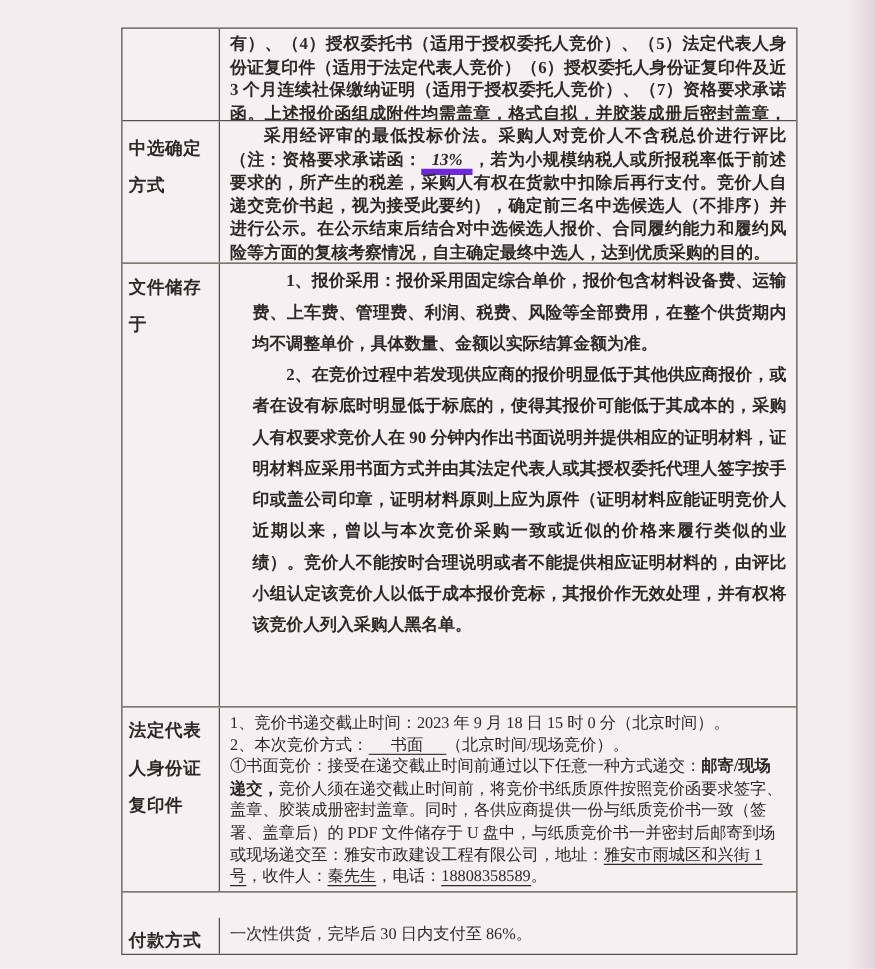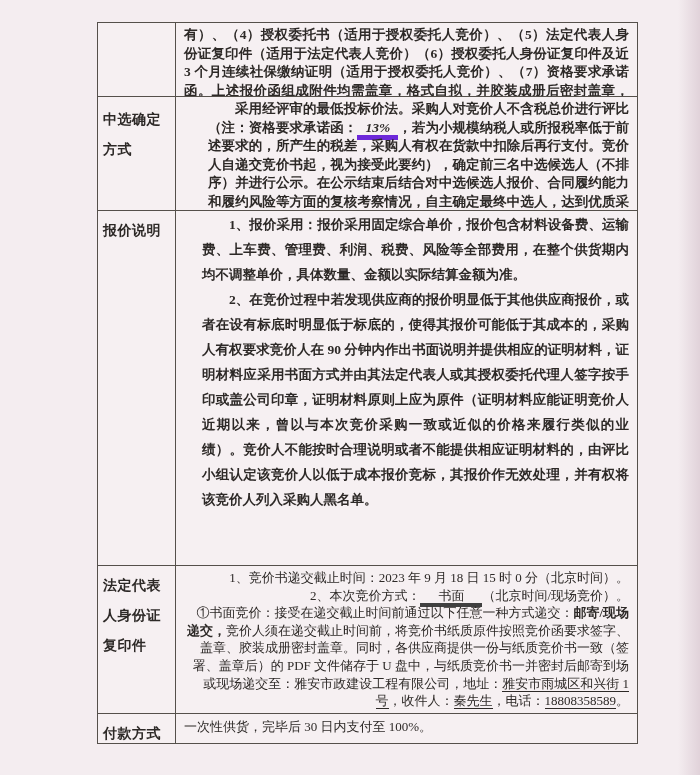--- a/index.html
+++ b/index.html
@@ -14,54 +14,54 @@
     position:absolute; top:0; right:0; width:22px; height:775px;
     background:linear-gradient(to right, rgba(216,197,206,0), rgba(209,188,199,0.55));
     pointer-events:none;
   }
   .doc-table {
     position:absolute; left:97px; top:22px; width:541px;
     border:1px solid #55504b;
     background:#f6f0f2;
   }
   .t-row { display:flex; border-bottom:1px solid #55504b; overflow:hidden; }
-  .t-row:last-child { border-bottom:none; }
+  .t-row:last-child { border-bottom:none;margin-top:20px; }
   .cell-label {
     flex:none; width:78px; border-right:1px solid #55504b;
     font-weight:bold; font-size:14px; line-height:30px;
     padding:5px 2px 0 5px; letter-spacing:0.5px;
   }
   .cell-content { flex:1; overflow:hidden; }
   
   .r1 { height:74px; }
-  .r2 { height:114px;gap:24px; }
+  .r2 { height:114px; }
   .r3 { height:355px; }
   .r4 { height:148px; }
   .r5 { height:29px; }
   .r2 .cell-label { padding-top:8px; }
   
   .r1 .cell-content, .r2 .cell-content {
     font-weight:bold; font-size:13.5px; line-height:18.6px;
     padding:3px 8px 0 8px; text-align:justify;
   }
   .r3 .cell-content {
     font-weight:bold; font-size:13.5px; line-height:25px;
     padding:1px 8px 0 8px; text-align:justify;margin-left:18px;
   }
   .r4 .cell-content {
-    font-size:13px; line-height:17.6px; padding:3px 8px 0 8px;text-align:right;
+    font-size:13px; line-height:17.6px; padding:3px 8px 0 8px;
   }
   .r5 .cell-content {
     font-size:13px; line-height:17px; padding:4px 8px 0 8px;
   }
   .para.indent { text-indent:2em; }
   
   .seg-b { font-weight:bold; }
   .seg-u { border-bottom:1px solid #2d2927; }
-  .seg-uw { border-bottom:4px solid #404040; padding:0 18px; }
+  .seg-uw { border-bottom:1px solid #404040; padding:0 18px; }
   .seg-uw2 { border-bottom:5px solid #6d28d9; padding:0 8px;font-style:italic; }
 </style>
 </head>
 <body>
 
 <div class="scan-shade"></div>
 
 <div class="doc-table">
 
   <div class="t-row r1">
@@ -72,36 +72,36 @@
   </div>
 
   <div class="t-row r2">
     <div class="cell-label">中选确定方式</div>
     <div class="cell-content">
       <div class="para indent"><span>采用经评审的最低投标价法。采购人对竞价人不含税总价进行评比（注：资格要求承诺函：</span><span class="seg-uw2">13%</span><span>，若为小规模纳税人或所报税率低于前述要求的，所产生的税差，采购人有权在货款中扣除后再行支付。竞价人自递交竞价书起，视为接受此要约），确定前三名中选候选人（不排序）并进行公示。在公示结束后结合对中选候选人报价、合同履约能力和履约风险等方面的复核考察情况，自主确定最终中选人，达到优质采购的目的。</span></div>
     </div>
   </div>
 
   <div class="t-row r3">
-    <div class="cell-label">报价说明</div>
+    <div class="cell-label">文件储存于</div>
     <div class="cell-content">
       <div class="para indent"><span>1、报价采用：报价采用固定综合单价，报价包含材料设备费、运输费、上车费、管理费、利润、税费、风险等全部费用，在整个供货期内均不调整单价，具体数量、金额以实际结算金额为准。</span></div>
       <div class="para indent"><span>2、在竞价过程中若发现供应商的报价明显低于其他供应商报价，或者在设有标底时明显低于标底的，使得其报价可能低于其成本的，采购人有权要求竞价人在 90 分钟内作出书面说明并提供相应的证明材料，证明材料应采用书面方式并由其法定代表人或其授权委托代理人签字按手印或盖公司印章，证明材料原则上应为原件（证明材料应能证明竞价人近期以来，曾以与本次竞价采购一致或近似的价格来履行类似的业绩）。竞价人不能按时合理说明或者不能提供相应证明材料的，由评比小组认定该竞价人以低于成本报价竞标，其报价作无效处理，并有权将该竞价人列入采购人黑名单。</span></div>
     </div>
   </div>
 
   <div class="t-row r4">
     <div class="cell-label">法定代表人身份证复印件</div>
     <div class="cell-content">
       <div class="para"><span>1、竞价书递交截止时间：2023 年 9 月 18 日 15 时 0 分（北京时间）。</span></div>
       <div class="para"><span>2、本次竞价方式：</span><span class="seg-uw">书面</span><span>（北京时间/现场竞价）。</span></div>
       <div class="para"><span>①书面竞价：接受在递交截止时间前通过以下任意一种方式递交：</span><span class="seg-b">邮寄/现场递交，</span><span>竞价人须在递交截止时间前，将竞价书纸质原件按照竞价函要求签字、盖章、胶装成册密封盖章。同时，各供应商提供一份与纸质竞价书一致（签署、盖章后）的 PDF 文件储存于 U 盘中，与纸质竞价书一并密封后邮寄到场或现场递交至：雅安市政建设工程有限公司，地址：</span><span class="seg-u">雅安市雨城区和兴街 1 号</span><span>，收件人：</span><span class="seg-u">秦先生</span><span>，电话：</span><span class="seg-u">18808358589</span><span>。</span></div>
     </div>
   </div>
 
   <div class="t-row r5">
     <div class="cell-label">付款方式</div>
     <div class="cell-content">
-      <div class="para"><span>一次性供货，完毕后 30 日内支付至 100%。</span></div>
+      <div class="para"><span>一次性供货，完毕后 30 日内支付至 86%。</span></div>
     </div>
   </div>
 
 </div>
 
 </body></html>

